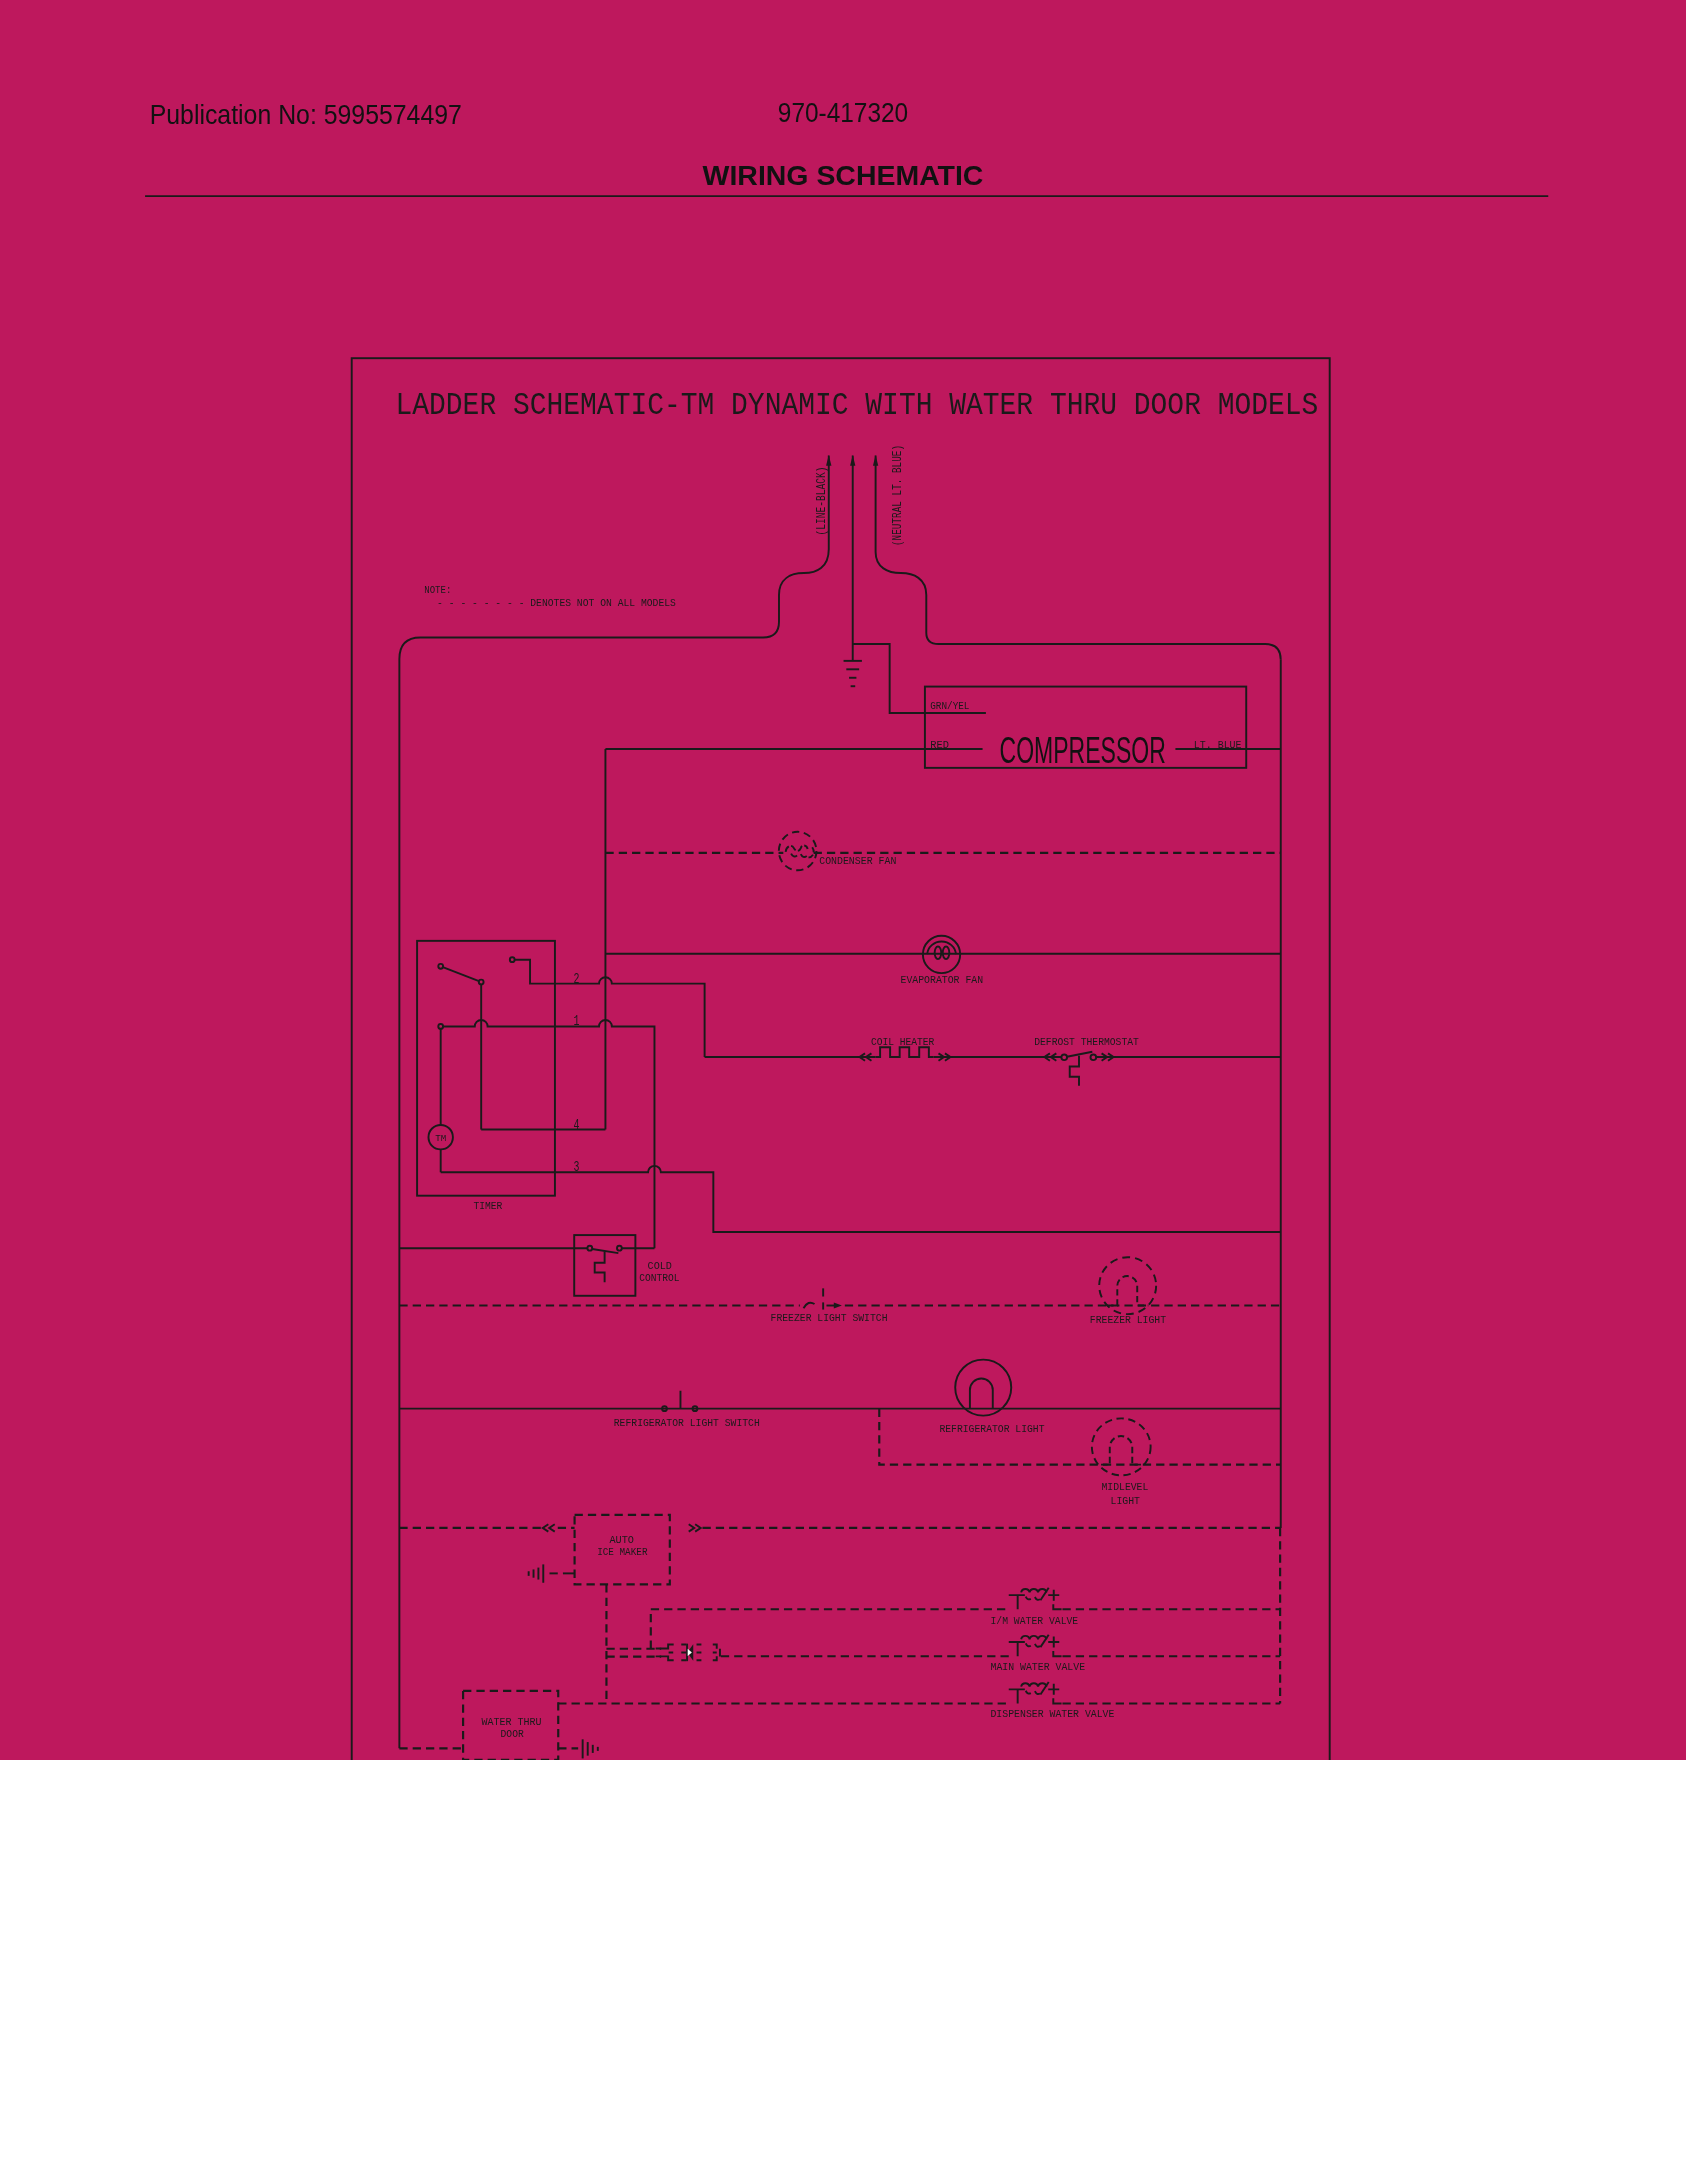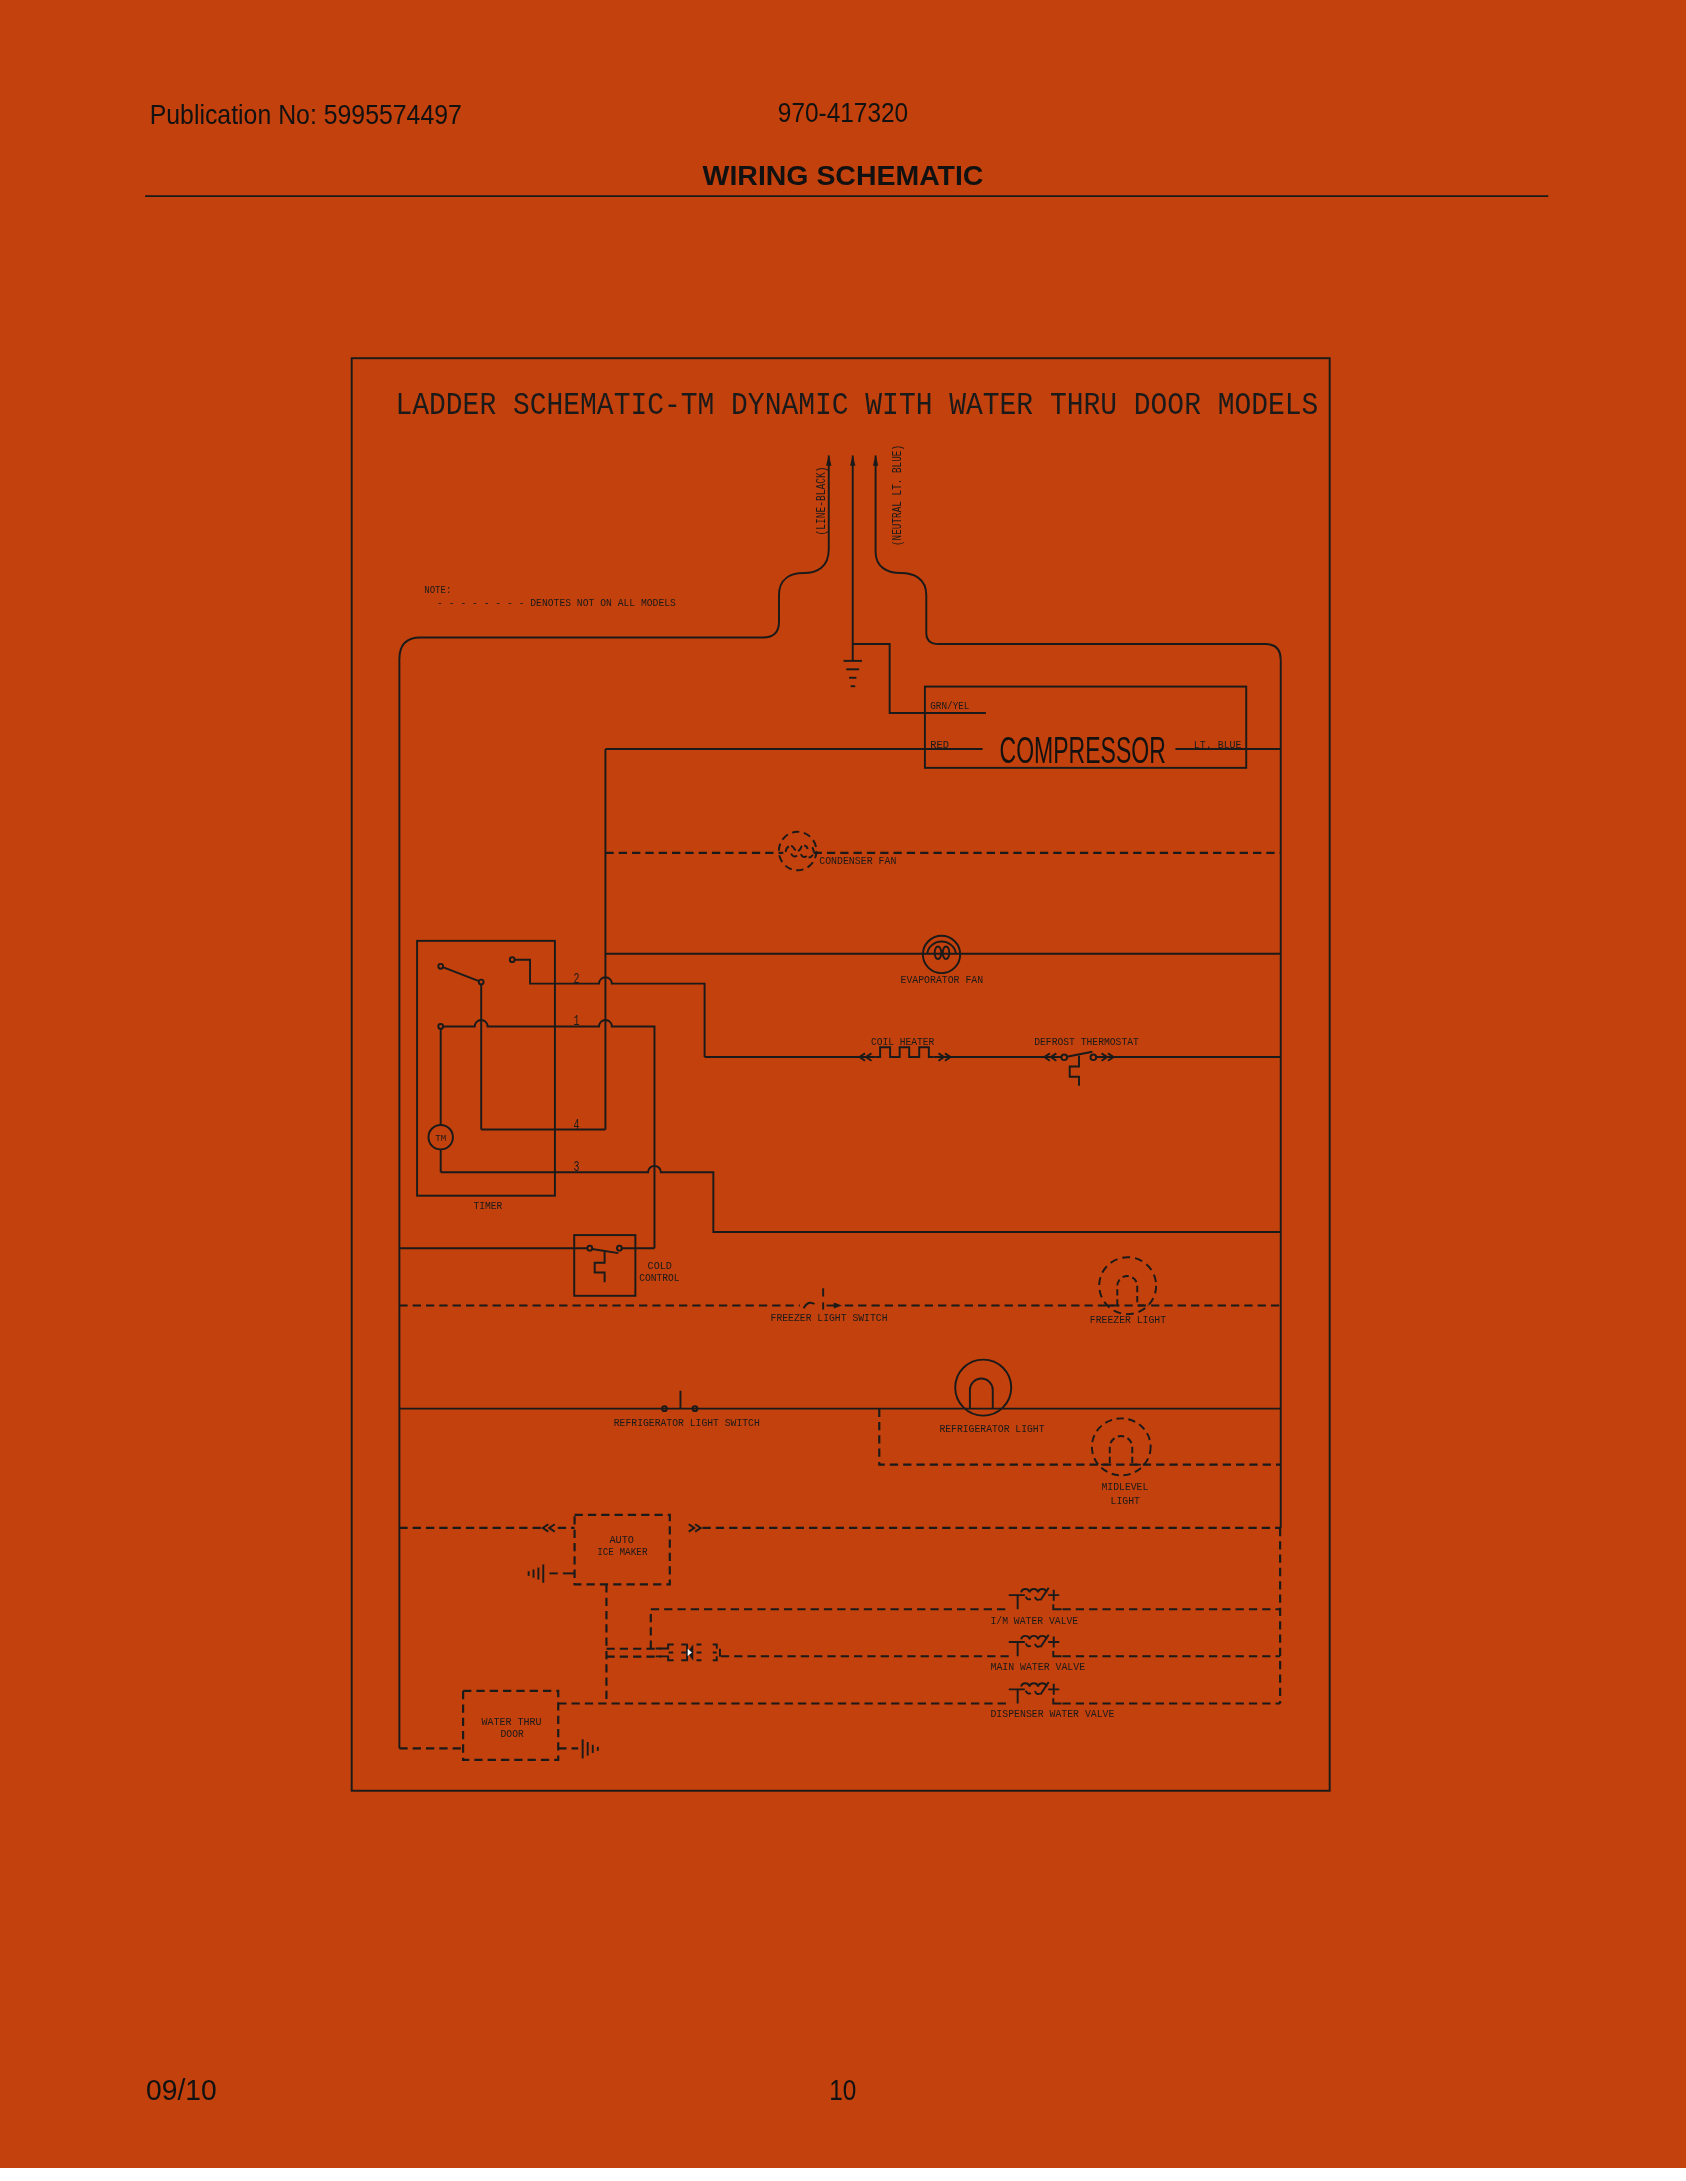--- a/index.html
+++ b/index.html
@@ -1,16 +1,16 @@
 <!DOCTYPE html>
 <html style="font-size:14.7px"><head>
 <meta charset="utf-8">
 <style>
   html,body{margin:0;padding:0;background:#fff;}
-  #page{position:relative;width:1686px;height:2168px;background:#c2410c;overflow:hidden;}
+  #page{position:relative;width:1686px;height:1760px;background:#be185d;overflow:hidden;}
   svg{position:absolute;left:0;top:0;}
   .m{font-family:"Liberation Mono",monospace;fill:#1a1a1a;}
   .s{font-family:"Liberation Sans",sans-serif;fill:#111;}
   .ln{stroke:#1a1a1a;stroke-width:2.1;fill:none;}
   .lnd{stroke:#1a1a1a;stroke-width:2.35;fill:none;stroke-dasharray:9 5.5;}
 </style>
 </head>
 <body>
 <div id="page">
 <svg width="1686" height="2182" viewBox="0 0 1836 2376">

